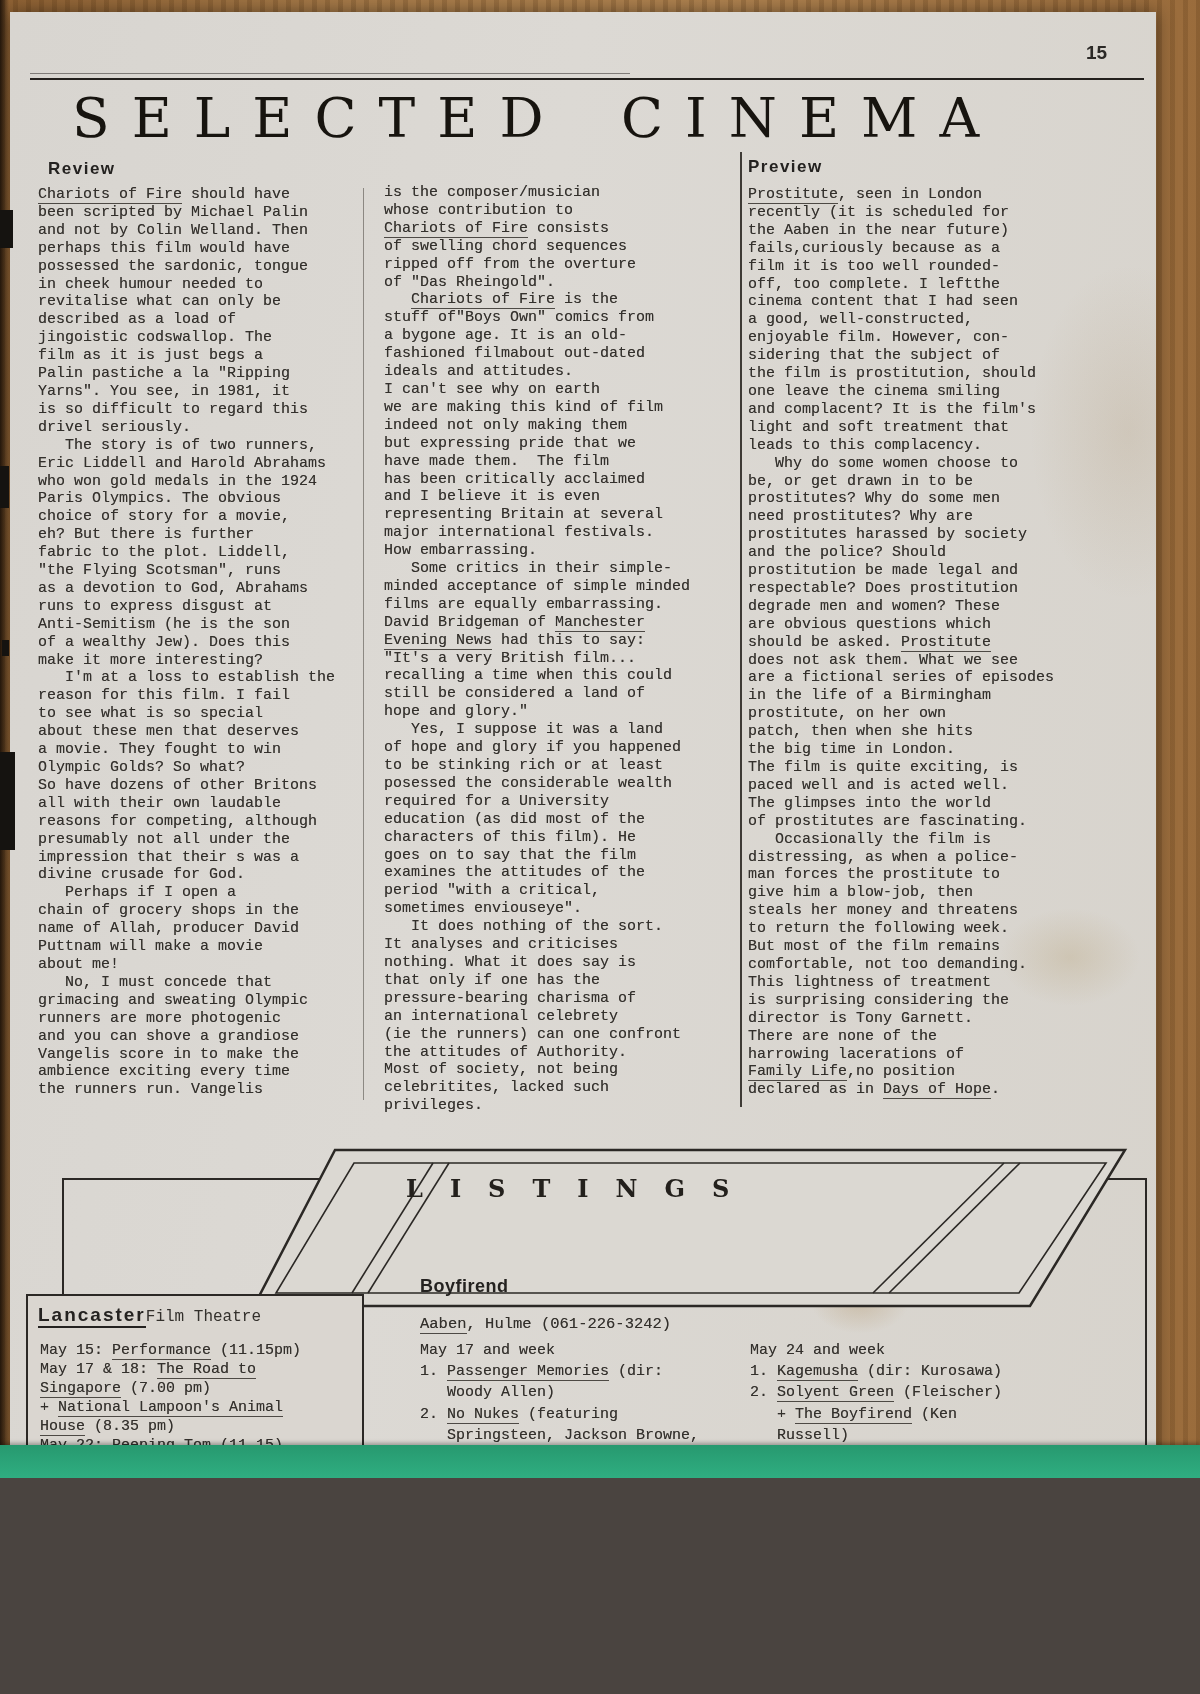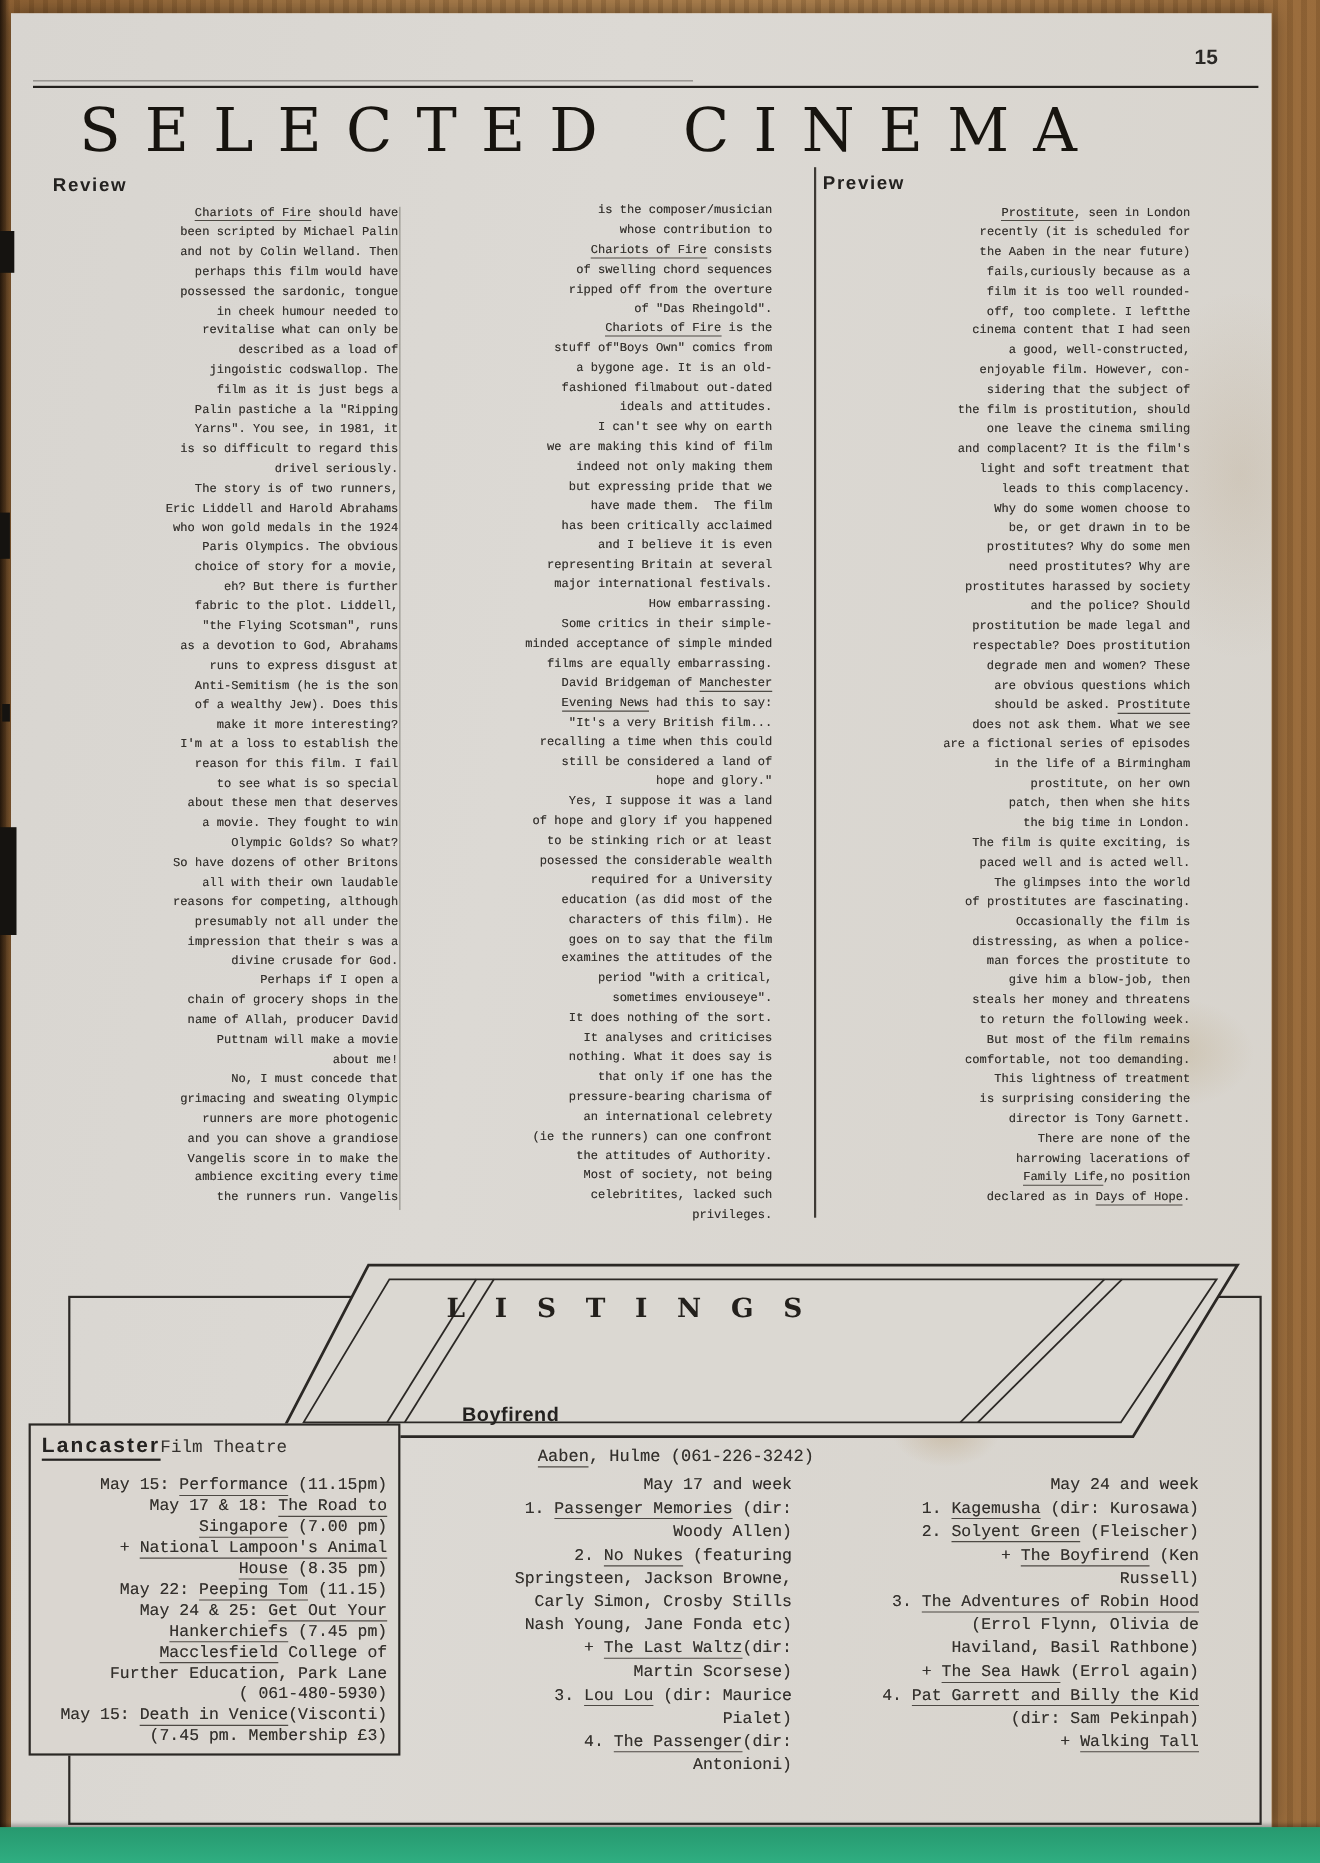--- a/index.html
+++ b/index.html
@@ -1,22 +1,21 @@
 <!DOCTYPE html>
 <html><head>
 <meta charset="utf-8">
 <style>
   html,body{margin:0;padding:0;background:#4a4440;}
   .stage{
-    position:relative;width:1200px;height:1694px;overflow:hidden;
+    position:relative;width:1200px;height:1478px;overflow:hidden;
     background:
       repeating-linear-gradient(90deg, rgba(70,40,10,.18) 0 5px, rgba(0,0,0,0) 5px 13px),
       linear-gradient(90deg,#8f6234,#a87c4a 30%,#b08350 60%,#9a6c3c);
     font-family:"Liberation Sans",sans-serif;
-    text-align:right;
   }
   .paper{
     position:absolute;left:10px;top:12px;width:1146px;height:1650px;
     background:
       radial-gradient(ellipse 100px 70px at 1060px 945px, rgba(165,135,75,.20), rgba(165,135,75,0) 70%),
       radial-gradient(ellipse 70px 45px at 850px 1290px, rgba(160,120,60,.25), rgba(160,120,60,0) 70%),
       radial-gradient(ellipse 140px 240px at 1118px 420px, rgba(150,115,65,.14), rgba(150,115,65,0) 70%),
       linear-gradient(100deg,#d8d5d0,#dcd9d4 40%,#d7d3cc);
     box-shadow:0 0 18px rgba(0,0,0,.45);
   }
@@ -36,21 +35,21 @@
   .col-heading{position:absolute;font-weight:700;font-size:17px;letter-spacing:1.5px;color:#242220;}
   #review-heading{left:48px;top:159px;}
   #preview-heading{left:748px;top:157px;}
   .vdiv{position:absolute;width:1px;background:#57534d;}
   #divider-1{left:363px;top:188px;height:912px;opacity:.6;}
   #divider-2{left:740px;top:152px;height:955px;background:#3e3a35;width:2px;}
   .mono{
     position:absolute;font-family:"Liberation Mono","DejaVu Sans Mono",monospace;
     white-space:pre-wrap;color:#33302c;text-shadow:0 0 .5px rgba(51,48,44,.55);
   }
-  .body-col{font-size:11px;line-height:17.9px;}
+  .body-col{font-size:15px;line-height:17.9px;}
   #review-col-1{left:38px;top:186px;width:324px;}
   #review-col-2{left:384px;top:184px;width:318px;}
   #preview-col{left:748px;top:186px;width:334px;}
   .u{border-bottom:1.5px solid rgba(52,48,44,.85);}
   .listings-box{position:absolute;left:62px;top:1178px;width:1081px;height:477px;border:2px solid #2b2825;}
   .banner-svg{position:absolute;left:0;top:0;pointer-events:none;}
   .listings-title{
     position:absolute;left:406px;top:1174px;
     font-family:"DejaVu Serif","Liberation Serif",serif;font-size:24px;font-weight:700;
     letter-spacing:27px;color:#23201c;white-space:nowrap;

